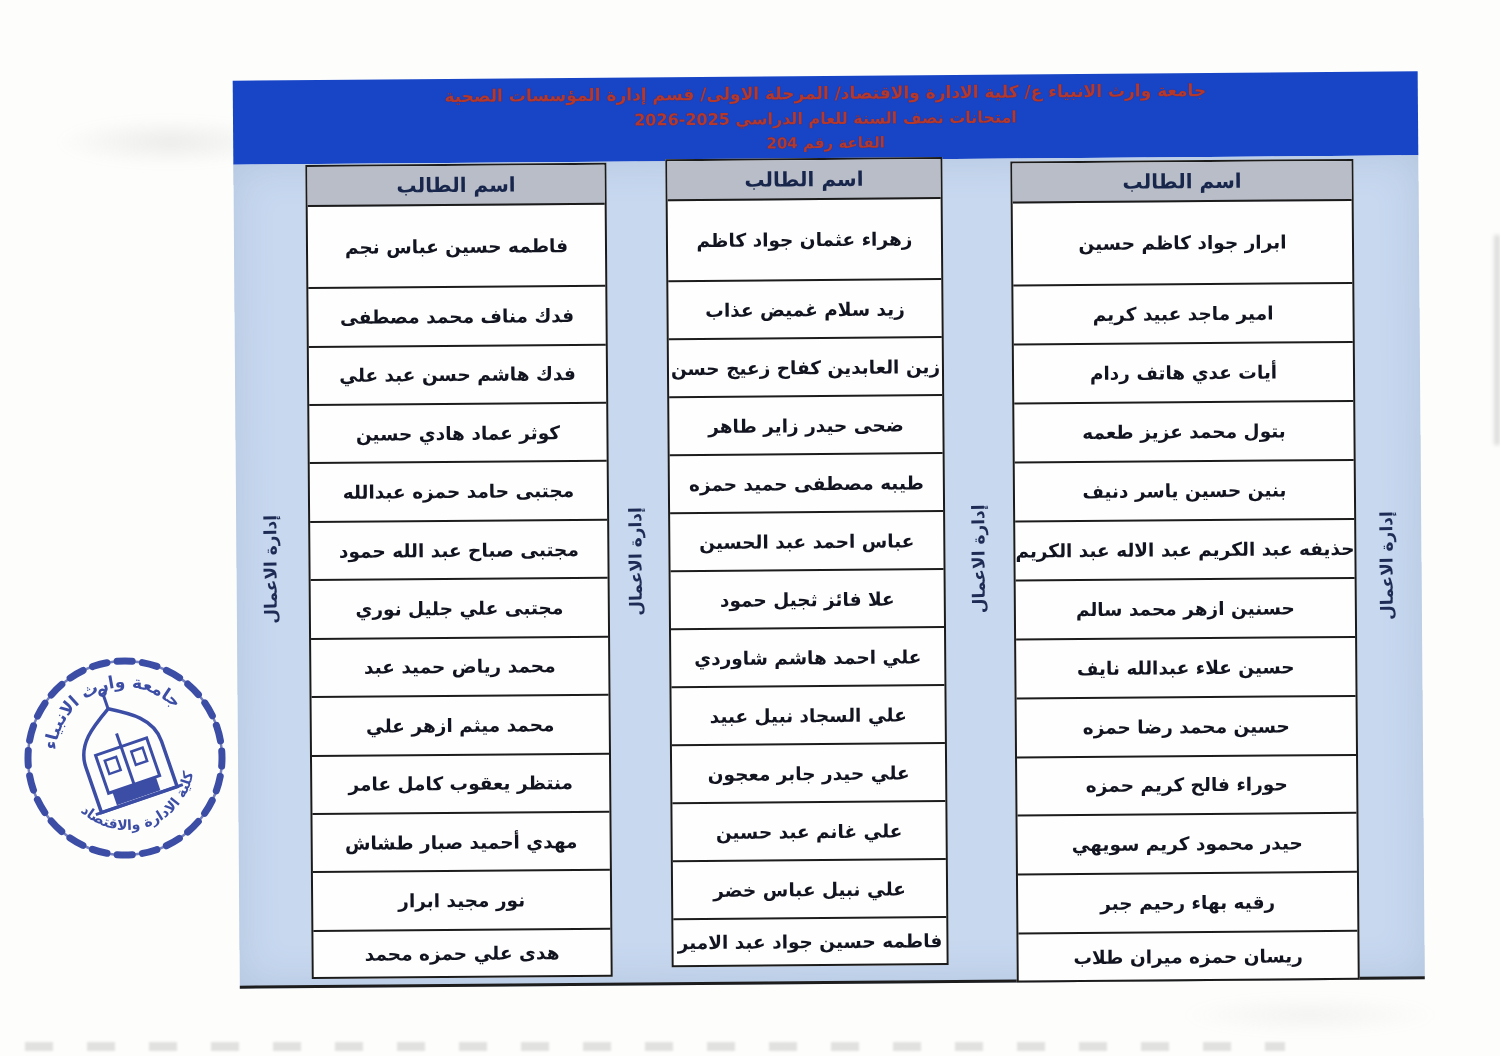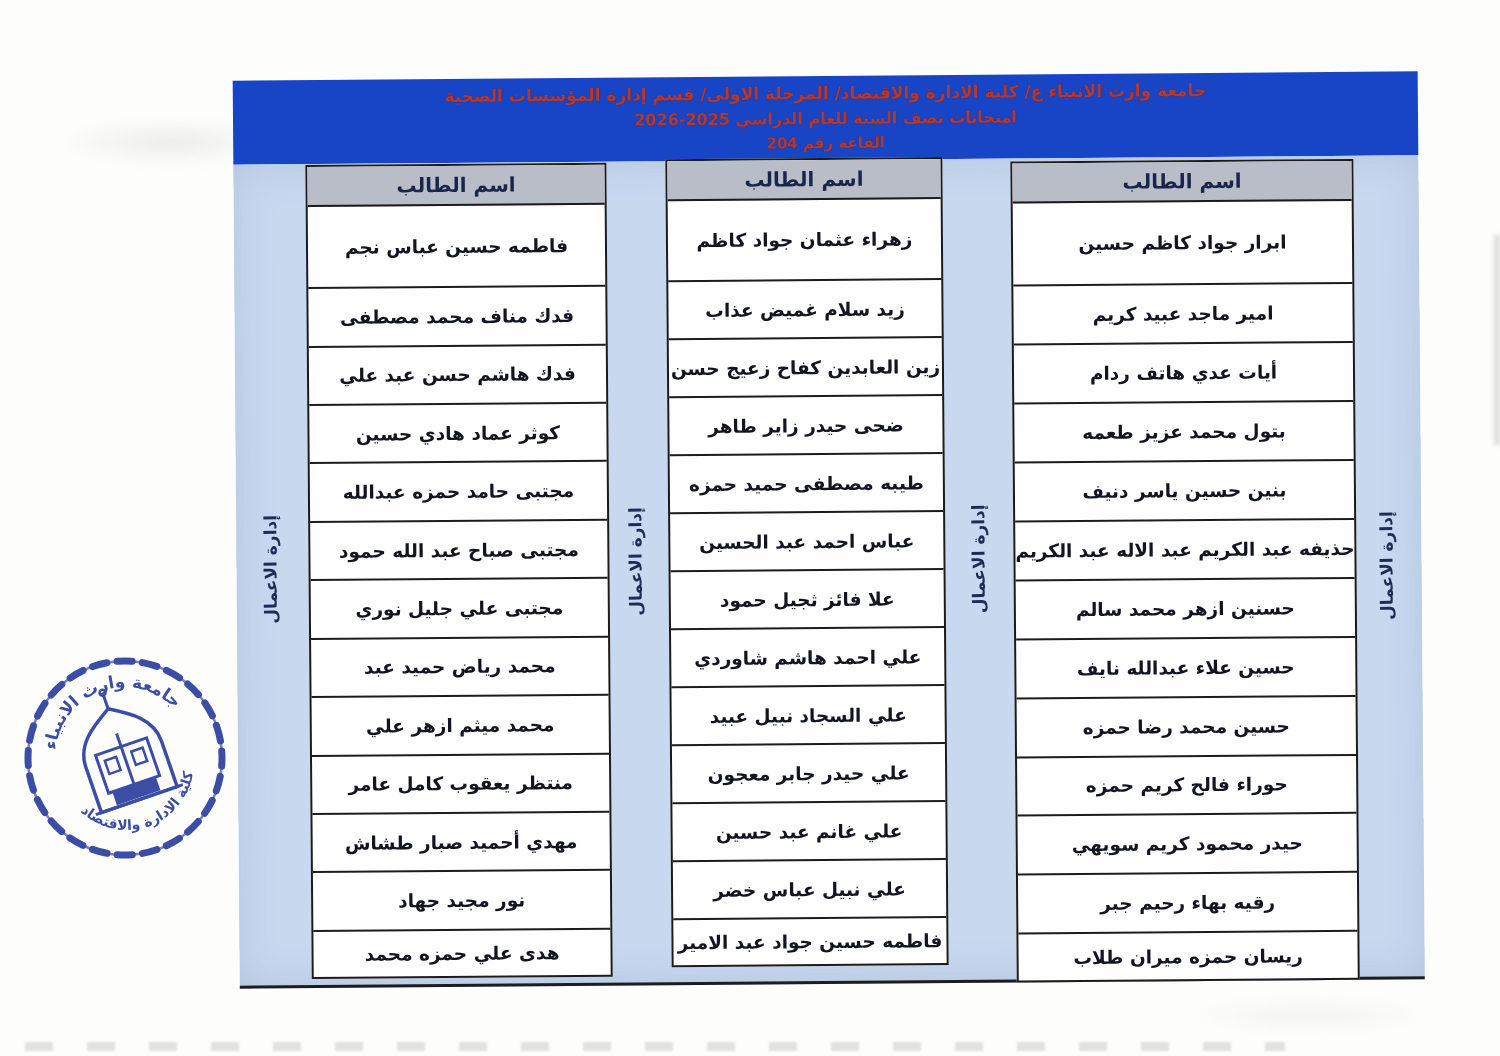--- a/index.html
+++ b/index.html
@@ -239,21 +239,21 @@
           <div class="row" data-interactable="false">
             <span data-interactable="false">محمد ميثم ازهر علي</span>
           </div>
           <div class="row" data-interactable="false">
             <span data-interactable="false">منتظر يعقوب كامل عامر</span>
           </div>
           <div class="row" data-interactable="false">
             <span data-interactable="false">مهدي أحميد صبار طشاش</span>
           </div>
           <div class="row" data-interactable="false">
-            <span data-interactable="false">نور مجيد جهاد</span>
+            <span data-interactable="false">نور مجيد ابرار</span>
           </div>
           <div class="row" data-interactable="false">
             <span data-interactable="false">هدى علي حمزه محمد</span>
           </div>
         </div>
     </div>
 
     <div class="vlabel" style="left:187px; top:553px;" data-interactable="false">إدارة الاعمال</div>
     <div class="vlabel" style="left:552px; top:548px;" data-interactable="false">إدارة الاعمال</div>
     <div class="vlabel" style="left:895px; top:548px;" data-interactable="false">إدارة الاعمال</div>

